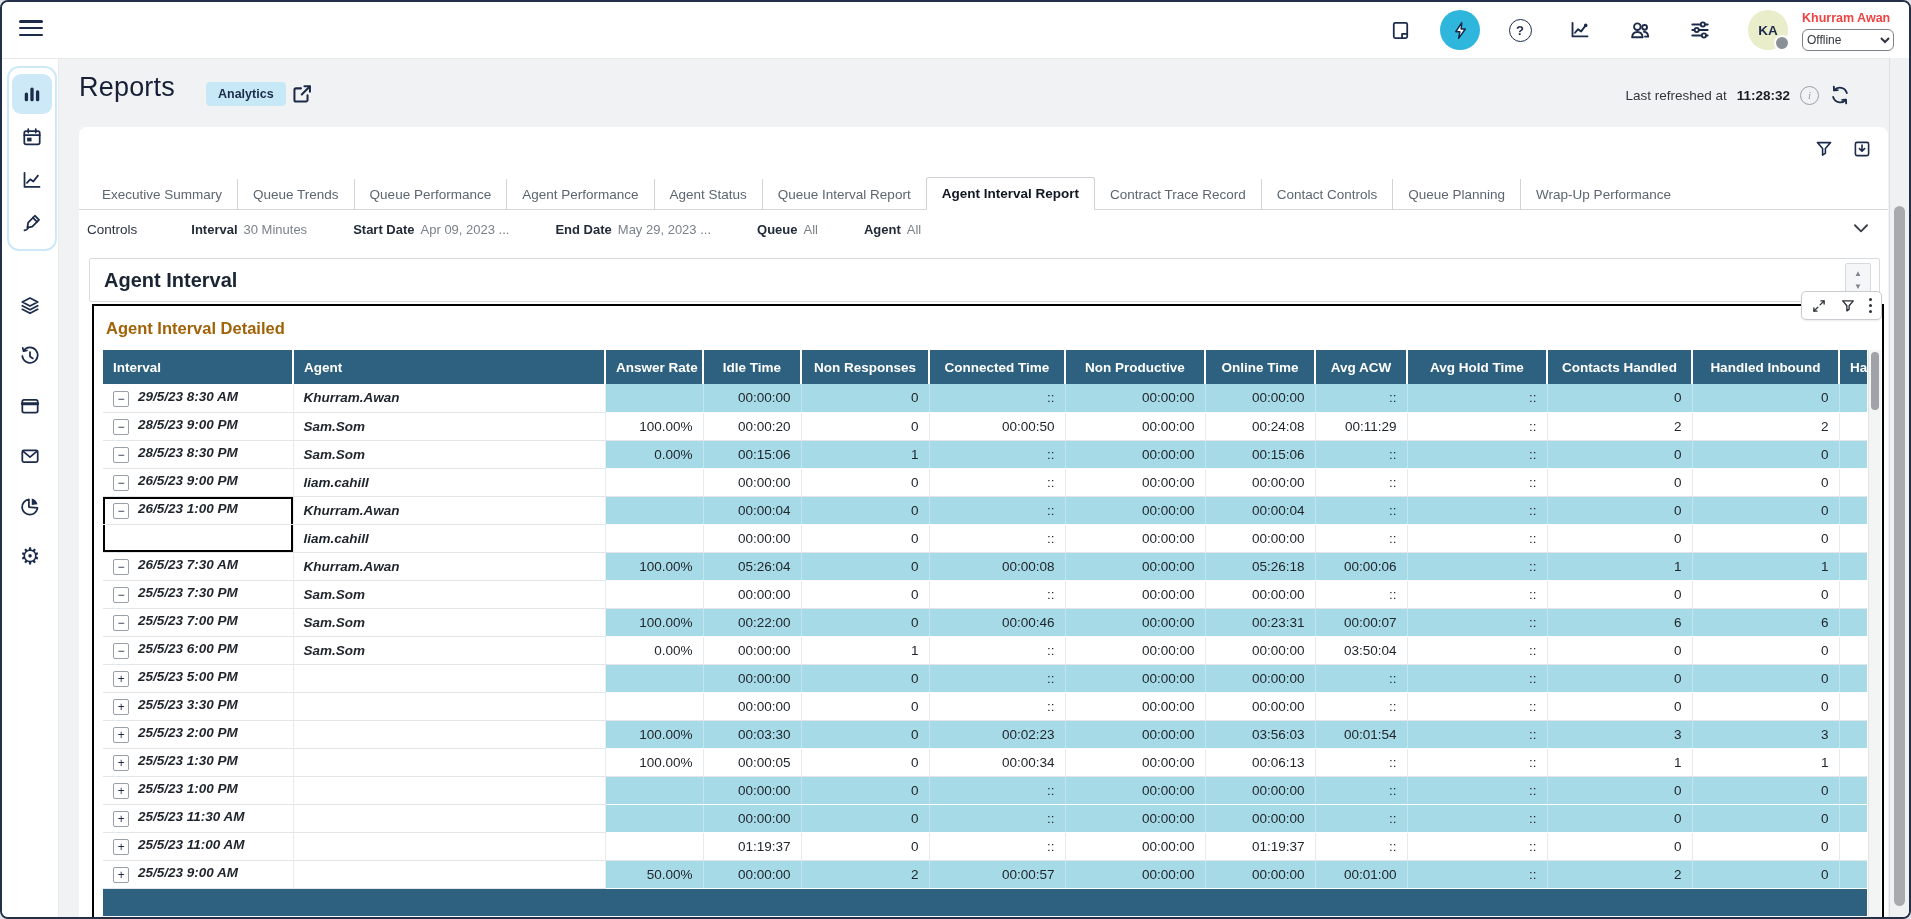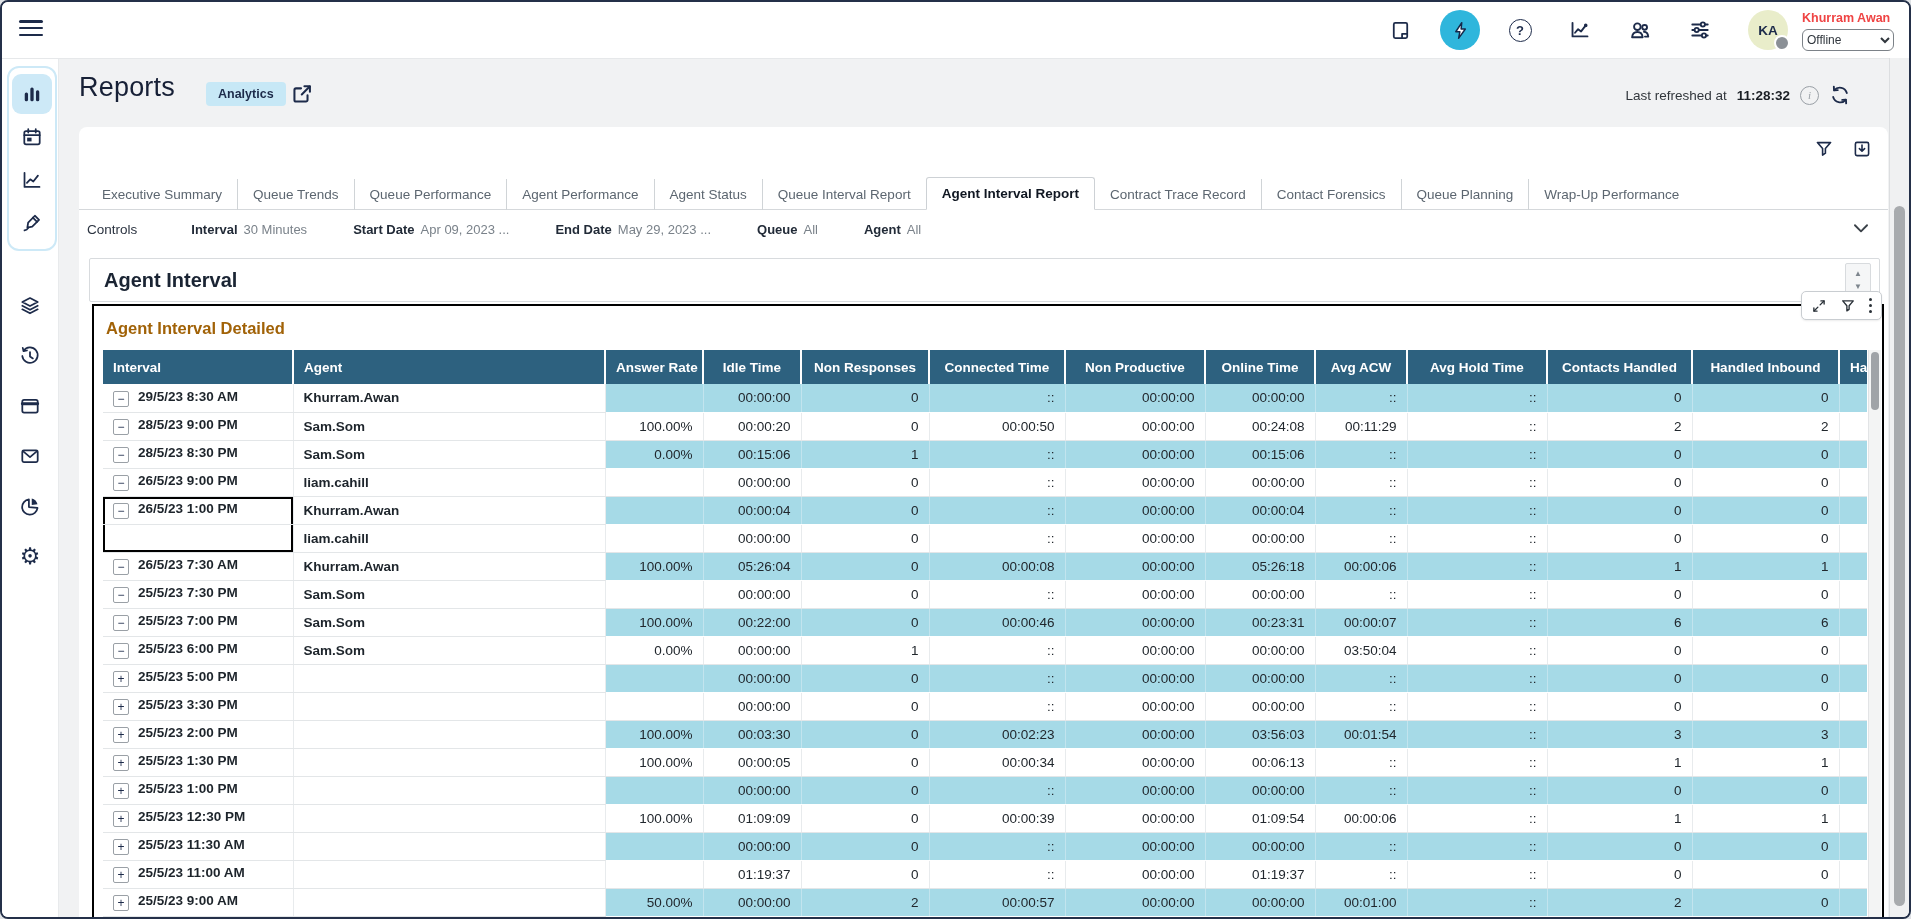--- a/index.html
+++ b/index.html
@@ -76,21 +76,21 @@
   .widget-title{position:absolute;left:12px;top:13px;font-size:16.5px;font-weight:700;color:#a16207;}
 
   
   .tbl-viewport{position:absolute;left:9px;top:44px;width:1764px;height:696px;overflow:hidden;}
   table.grid{border-collapse:collapse;table-layout:fixed;width:1796px;font-size:13.5px;}
   .grid th{background:#2d617f;color:#fff;font-weight:700;height:34px;padding:0 10px;border-right:2px solid #fdfdfd;text-align:center;white-space:nowrap;overflow:hidden;box-sizing:border-box;}
   .grid th.left{text-align:left;}
   .grid td{height:28px;padding:0 10px;border-bottom:1px solid #e3e6e8;border-right:1px solid #e8ebed;color:#21272d;white-space:nowrap;overflow:hidden;box-sizing:border-box;background:#fff;}
   .grid td.val{text-align:right;}
   .grid td.shaded{background:#a6dae7;border-right:1px solid #c2e4ee;border-bottom:1px solid #fff;}
-  .grid td.id-cell{font-weight:700;color:#1d242b;}
+  .grid td.id-cell{font-weight:700;color:#1d242b;font-style:italic;}
   .exp{display:inline-flex;width:14px;height:14px;border:1px solid #9aa0a6;border-radius:2px;color:#1d2b4a;font-size:12px;line-height:12px;align-items:center;justify-content:center;margin-right:9px;vertical-align:-2px;background:#fff;cursor:pointer;font-weight:400;}
   .sel-top{box-shadow:inset 0 2px 0 #000,inset 2px 0 0 #000,inset -2px 0 0 #000;}
   .sel-bottom{box-shadow:inset 0 -2px 0 #000,inset 2px 0 0 #000,inset -2px 0 0 #000;}
   .grid tr.totals td{background:#2d617f;border:none;}
 
   
   .tbl-scroll{position:absolute;left:1774px;top:44px;width:12px;height:696px;background:#f3f4f4;border-left:1px solid #e2e4e6;}
   .tbl-thumb{position:absolute;left:1.5px;top:2px;width:8px;height:58px;background:#9fa3a7;border-radius:5px;cursor:pointer;}
 
   
@@ -269,21 +269,21 @@
 
     <div class="tabbar" id="tabbar">
           <div class="tab">Executive Summary</div>
           <div class="tab">Queue Trends</div>
           <div class="tab">Queue Performance</div>
           <div class="tab">Agent Performance</div>
           <div class="tab">Agent Status</div>
           <div class="tab">Queue Interval Report</div>
           <div class="tab active">Agent Interval Report</div>
           <div class="tab">Contract Trace Record</div>
-          <div class="tab">Contact Forensics</div>
+          <div class="tab">Contact Controls</div>
           <div class="tab">Queue Planning</div>
           <div class="tab">Wrap-Up Performance</div>
         </div>
 
     <div class="controls" id="controls">
       <span class="ctitle">Controls</span>
     <span class="ctl"><span class="lbl">Interval</span><span class="val">30 Minutes</span></span>
           <span class="ctl"><span class="lbl">Start Date</span><span class="val">Apr 09, 2023 ...</span></span>
           <span class="ctl"><span class="lbl">End Date</span><span class="val">May 29, 2023 ...</span></span>
           <span class="ctl"><span class="lbl">Queue</span><span class="val">All</span></span>
@@ -576,35 +576,20 @@
                   <td class="val shaded">::</td>
                   <td class="val shaded">00:00:00</td>
                   <td class="val shaded">00:00:00</td>
                   <td class="val shaded">::</td>
                   <td class="val shaded">::</td>
                   <td class="val shaded">0</td>
                   <td class="val shaded">0</td>
                   <td class="val shaded"></td>
                 </tr>
                 <tr>
-                  <td class="id-cell"><span class="exp">+</span>25/5/23 12:30 PM</td>
-                  <td class="id-cell"></td>
-                  <td class="val">100.00%</td>
-                  <td class="val">01:09:09</td>
-                  <td class="val">0</td>
-                  <td class="val">00:00:39</td>
-                  <td class="val">00:00:00</td>
-                  <td class="val">01:09:54</td>
-                  <td class="val">00:00:06</td>
-                  <td class="val">::</td>
-                  <td class="val">1</td>
-                  <td class="val">1</td>
-                  <td class="val"></td>
-                </tr>
-                <tr>
                   <td class="id-cell"><span class="exp">+</span>25/5/23 11:30 AM</td>
                   <td class="id-cell"></td>
                   <td class="val shaded"></td>
                   <td class="val shaded">00:00:00</td>
                   <td class="val shaded">0</td>
                   <td class="val shaded">::</td>
                   <td class="val shaded">00:00:00</td>
                   <td class="val shaded">00:00:00</td>
                   <td class="val shaded">::</td>
                   <td class="val shaded">::</td>

